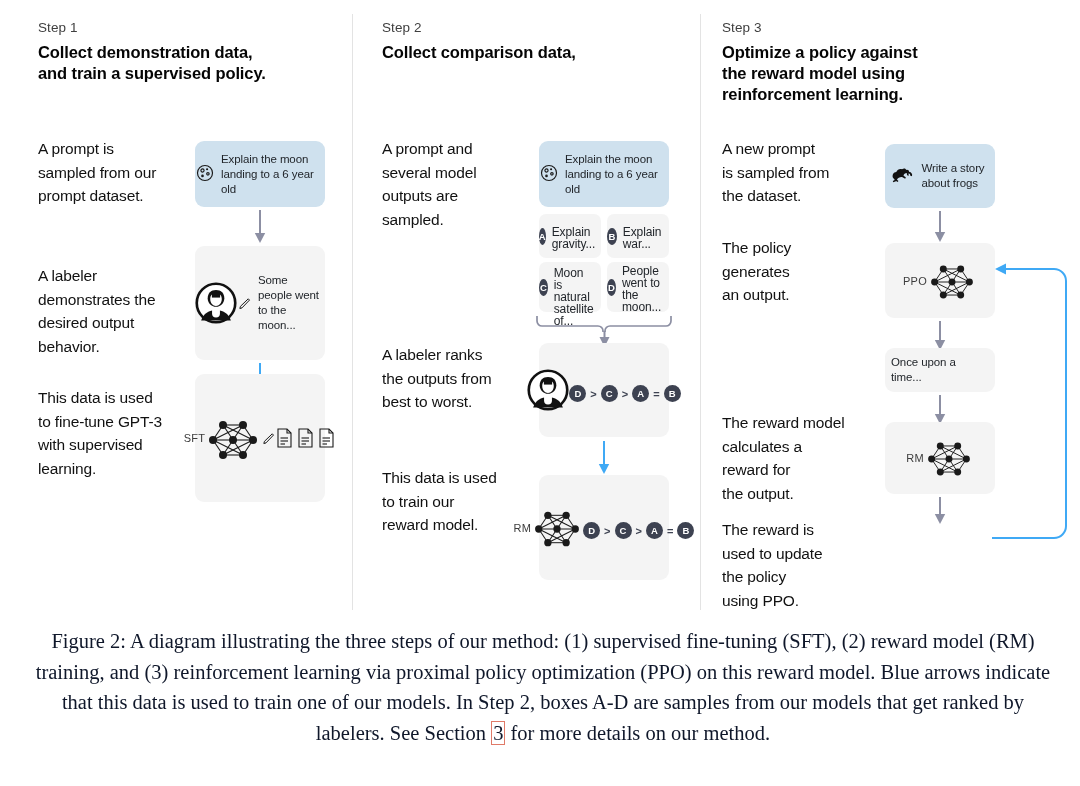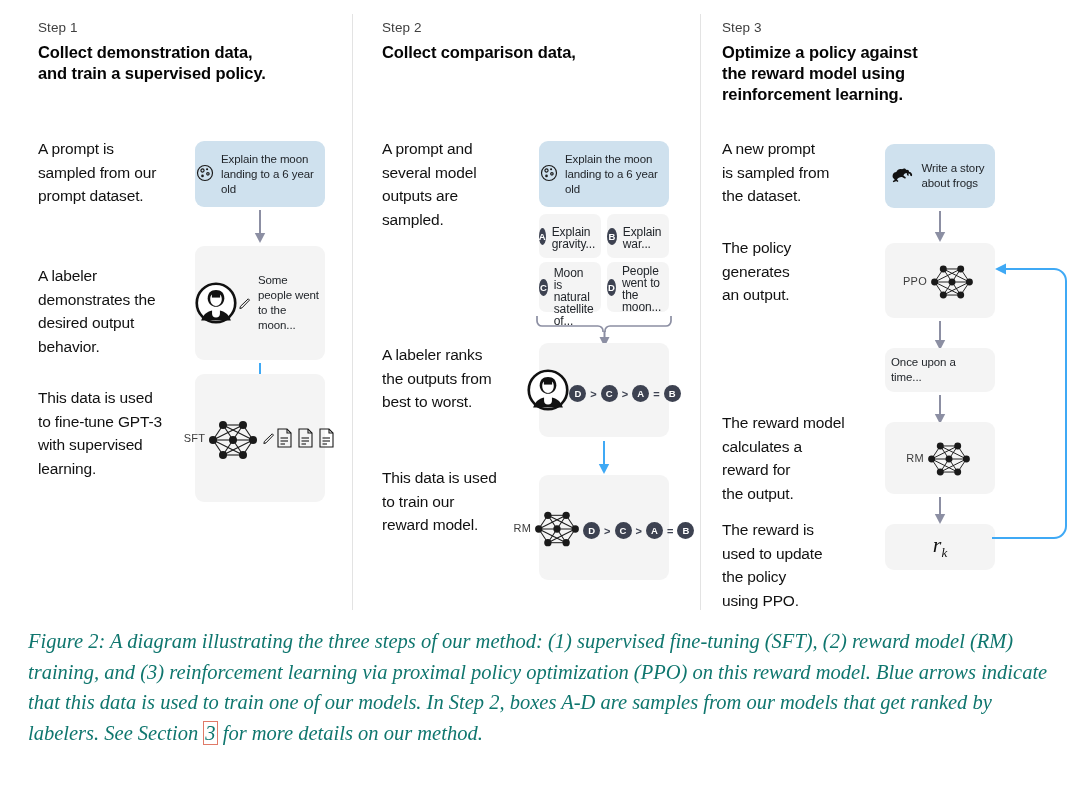--- a/index.html
+++ b/index.html
@@ -83,23 +83,22 @@
     display:flex;align-items:center;gap:4px;
   }
   .rankrow .op{ font-size:11px;font-weight:700;color:#3d4251;}
 
   svg{ display:block; overflow:visible; }
 
   
   #caption{
     position:absolute; left:28px; top:626px; width:1030px;
     font-family:"Liberation Serif", serif;
-    font-size:20.5px; line-height:30.5px; color:#0f766e;
-    text-align:left;
-    font-style:italic;
+    font-size:20.5px; line-height:30.5px; color:#0f172a;
+    text-align:center;
   }
   .secref{
     border:1px solid #e07a68; padding:0 1px;
   }
 </style>
 </head>
 <body>
 
 <div id="diagram">
 
@@ -519,23 +518,20 @@
       </span>
     </div>
 
     <div class="arrow" style="left:232px;top:497px;">
       <svg width="16" height="28" viewBox="0 0 16 28">
         <line x1="8" y1="0" x2="8" y2="18" stroke="#8c8fa3" stroke-width="2"></line>
         <polygon points="8,27 2.8,17 13.2,17" fill="#8c8fa3"></polygon>
       </svg>
     </div>
 
-    <div class="card grey" style="left:185px;top:524px;width:110px;height:46px;">
-      <div class="rk"><span>r</span><sub>k</sub></div>
-    </div>
 
     <div class="arrow" style="left:292px;top:258px;">
       <svg width="86" height="292" viewBox="0 0 86 292" fill="none">
         <path d="M14 11 H62 a12 12 0 0 1 12 12 V268 a12 12 0 0 1 -12 12 H0" stroke="#3fa9f5" stroke-width="2"></path>
         <polygon points="3,11 14,5.5 14,16.5" fill="#3fa9f5"></polygon>
       </svg>
     </div>
   </div>
 </div>
 

